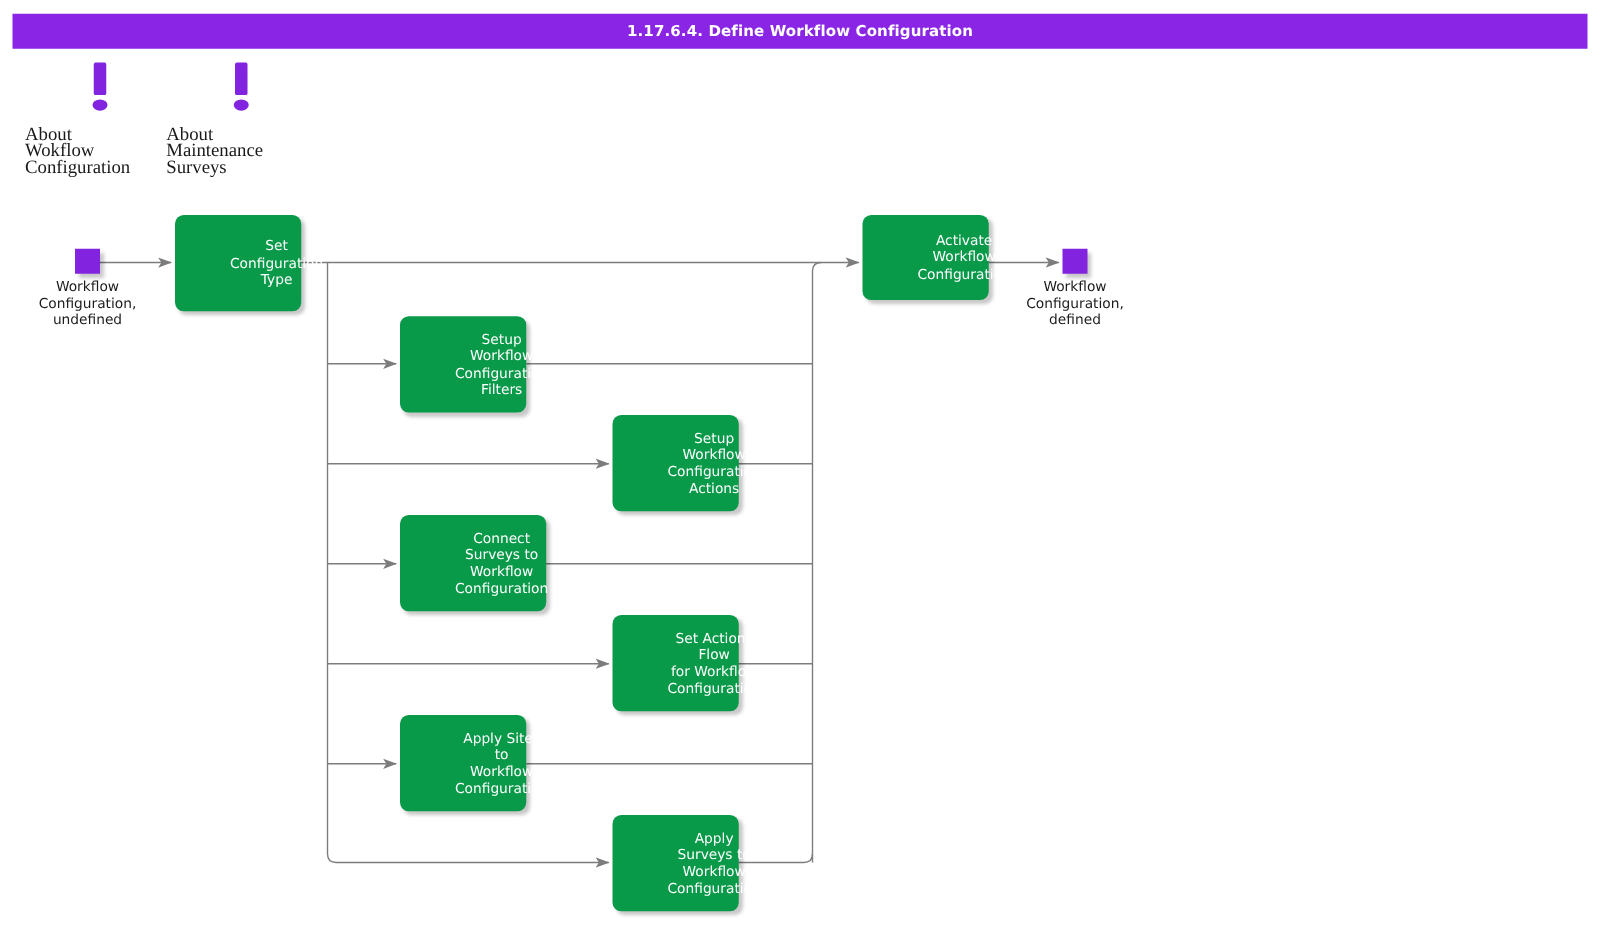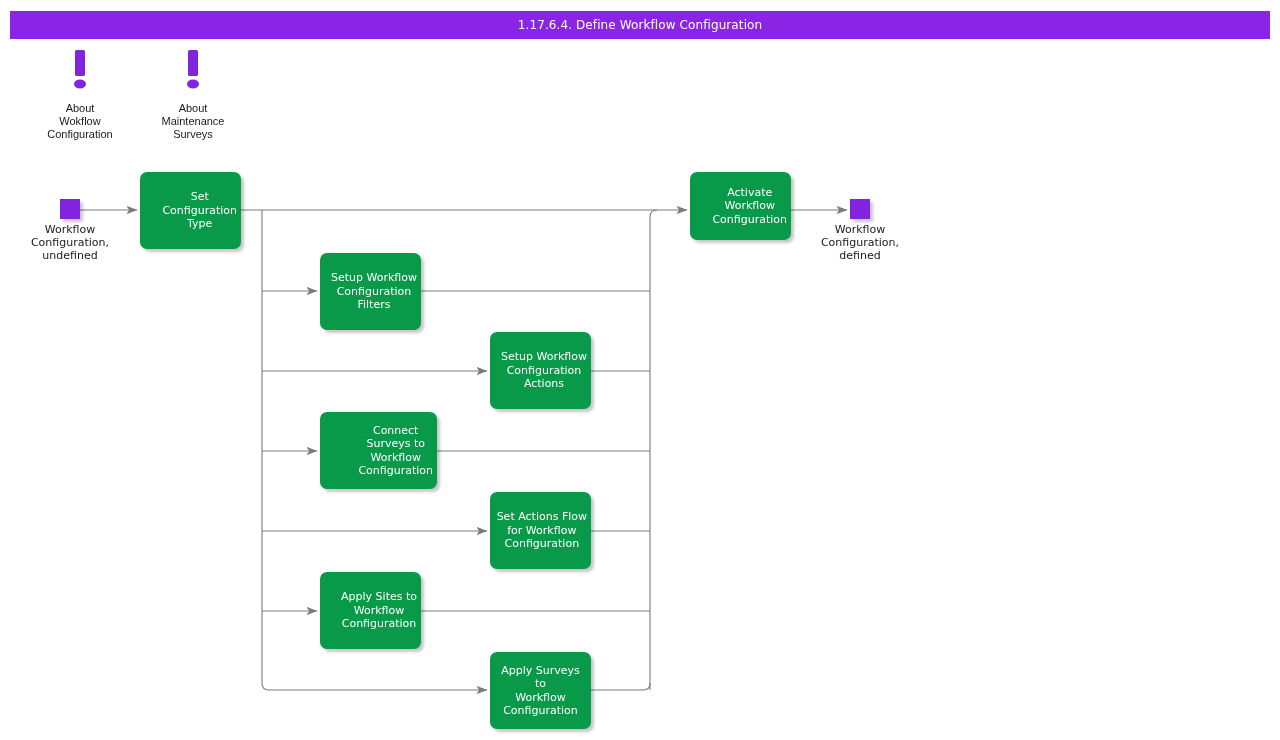--- a/index.html
+++ b/index.html
@@ -28,34 +28,35 @@
     width: 1260px;
     height: 28px;
     background: #8a25e5;
     display: flex;
     align-items: center;
     justify-content: center;
   }
   .titlebar-text {
     color: #ffffff;
     font-size: 12px;
-    font-weight: normal;
+    font-weight: bold;
     font-family: "DejaVu Sans", sans-serif;
     letter-spacing: 0.1px;
   }
   
   .node {
     position: absolute;
     background: #089949;
     border-radius: 7px;
     box-shadow: 3px 3px 3px rgba(0,0,0,0.22);
     display: flex;
     align-items: center;
-    justify-content: flex-end;
+    justify-content: flex-start;
     box-sizing: border-box;
+    padding-left: 40px;
   }
   .node-label {
     color: #ffffff;
     font-size: 11px;
     line-height: 13.5px;
     text-align: center;
     font-family: "DejaVu Sans", sans-serif;
     white-space: pre-line;
     padding: 0 4px;
   }
@@ -78,26 +79,26 @@
     text-align: center;
     white-space: pre-line;
     font-family: "DejaVu Sans", sans-serif;
   }
   
   .note {
     position: absolute;
   }
   .note-label {
     position: absolute;
-    font-size: 11px;
+    font-size: 15px;
     line-height: 13px;
     color: #1a1a1a;
-    text-align: center;
+    text-align: left;
     white-space: pre-line;
-    font-family: Liberation Sans, sans-serif;
+    font-family: Liberation Serif, serif;
   }
   svg.wires {
     position: absolute;
     left: 0;
     top: 0;
     width: 1280px;
     height: 740px;
     pointer-events: none;
   }
   .wire {

